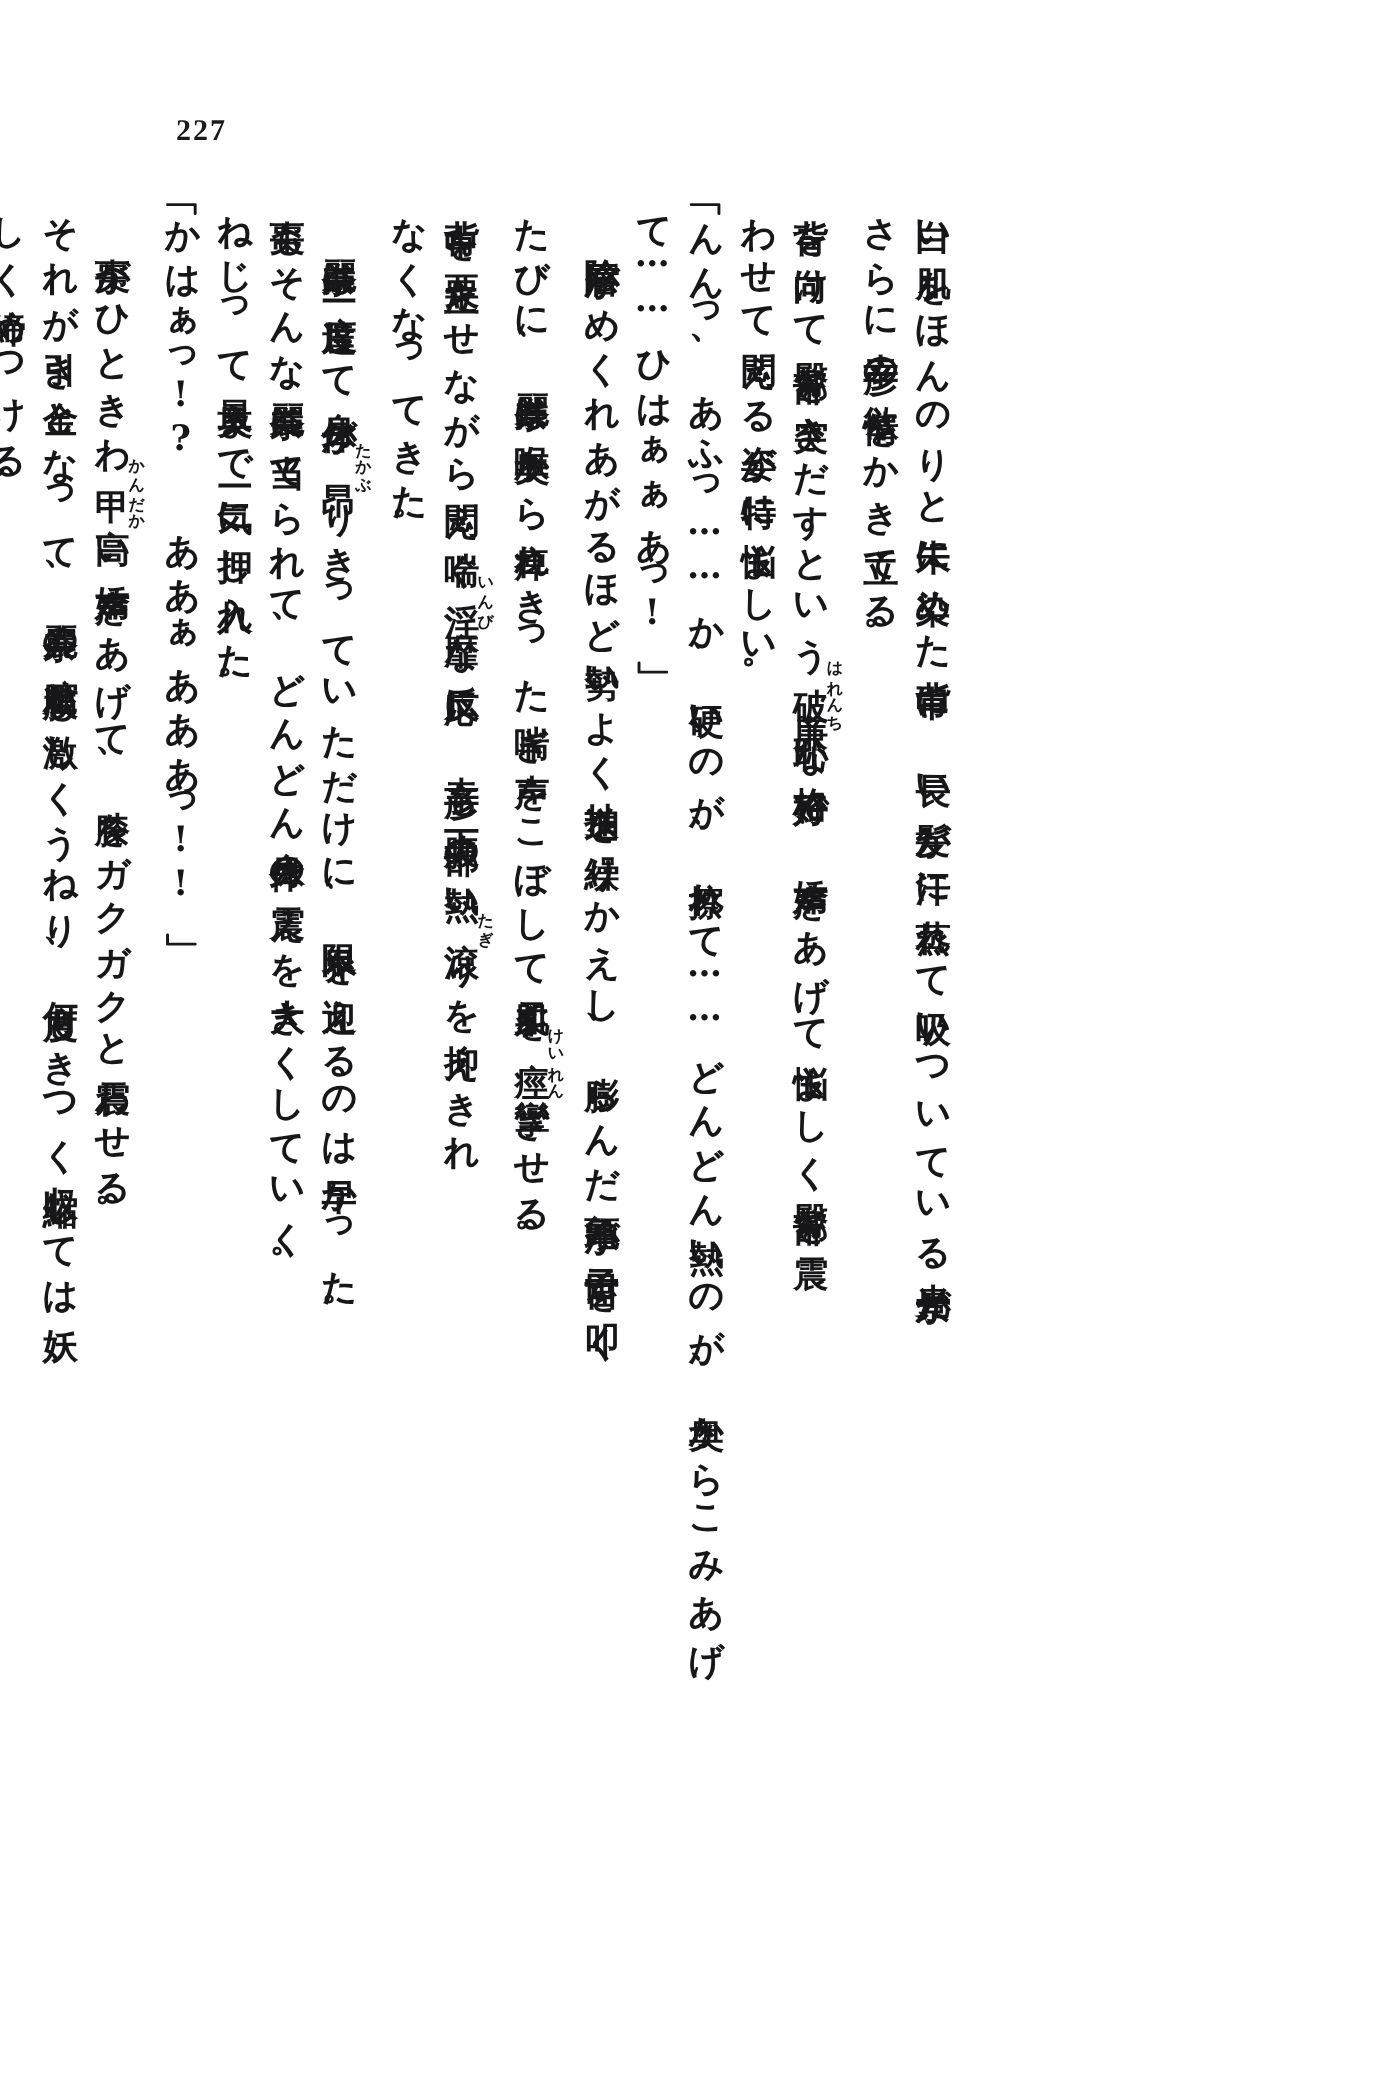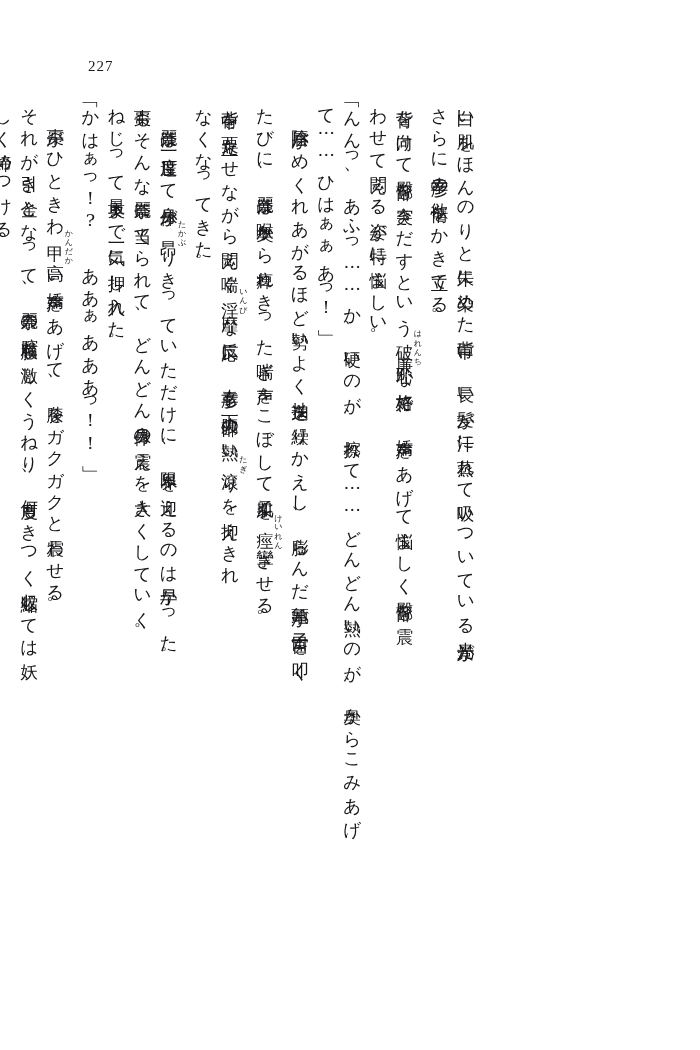--- a/index.html
+++ b/index.html
@@ -14,20 +14,21 @@
     color: #1a1a1a;
     overflow: hidden;
     position: relative;
   }
 
   .page {
     position: relative;
     width: 635px;
     height: 1050px;
     box-sizing: border-box;
+    font-weight: bold;
   }
 
   .page-number {
     position: absolute;
     top: 58px;
     left: 88px;
     font-size: 15px;
     letter-spacing: 1px;
     color: #1a1a1a;
     font-family: "Liberation Serif", serif;

